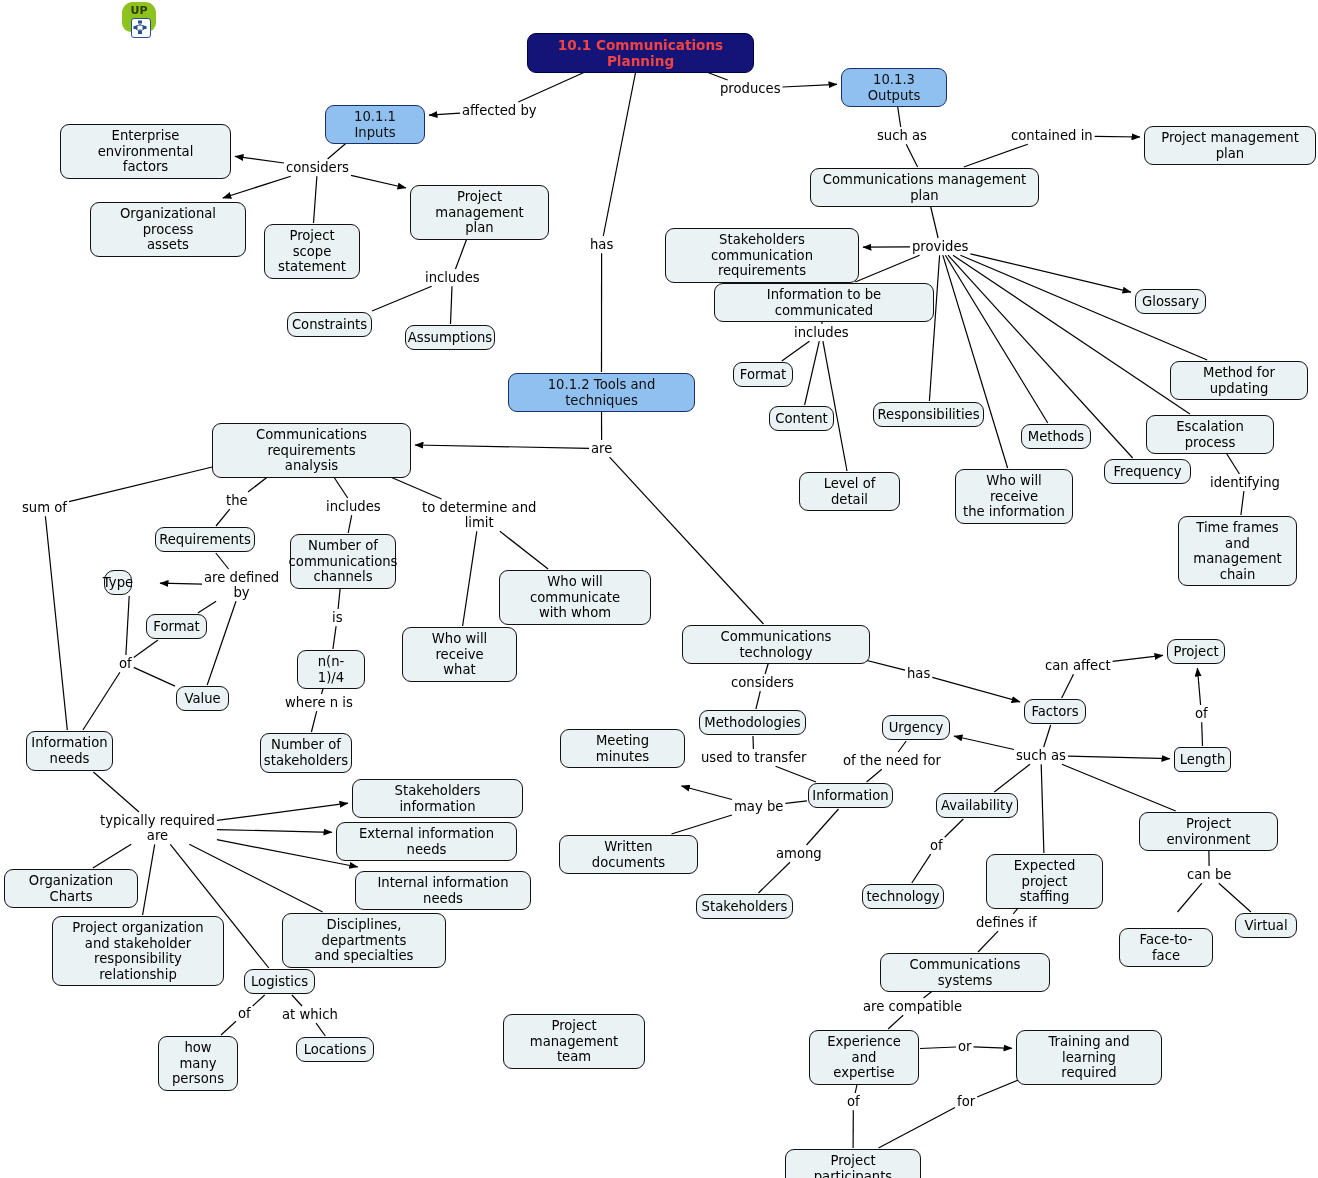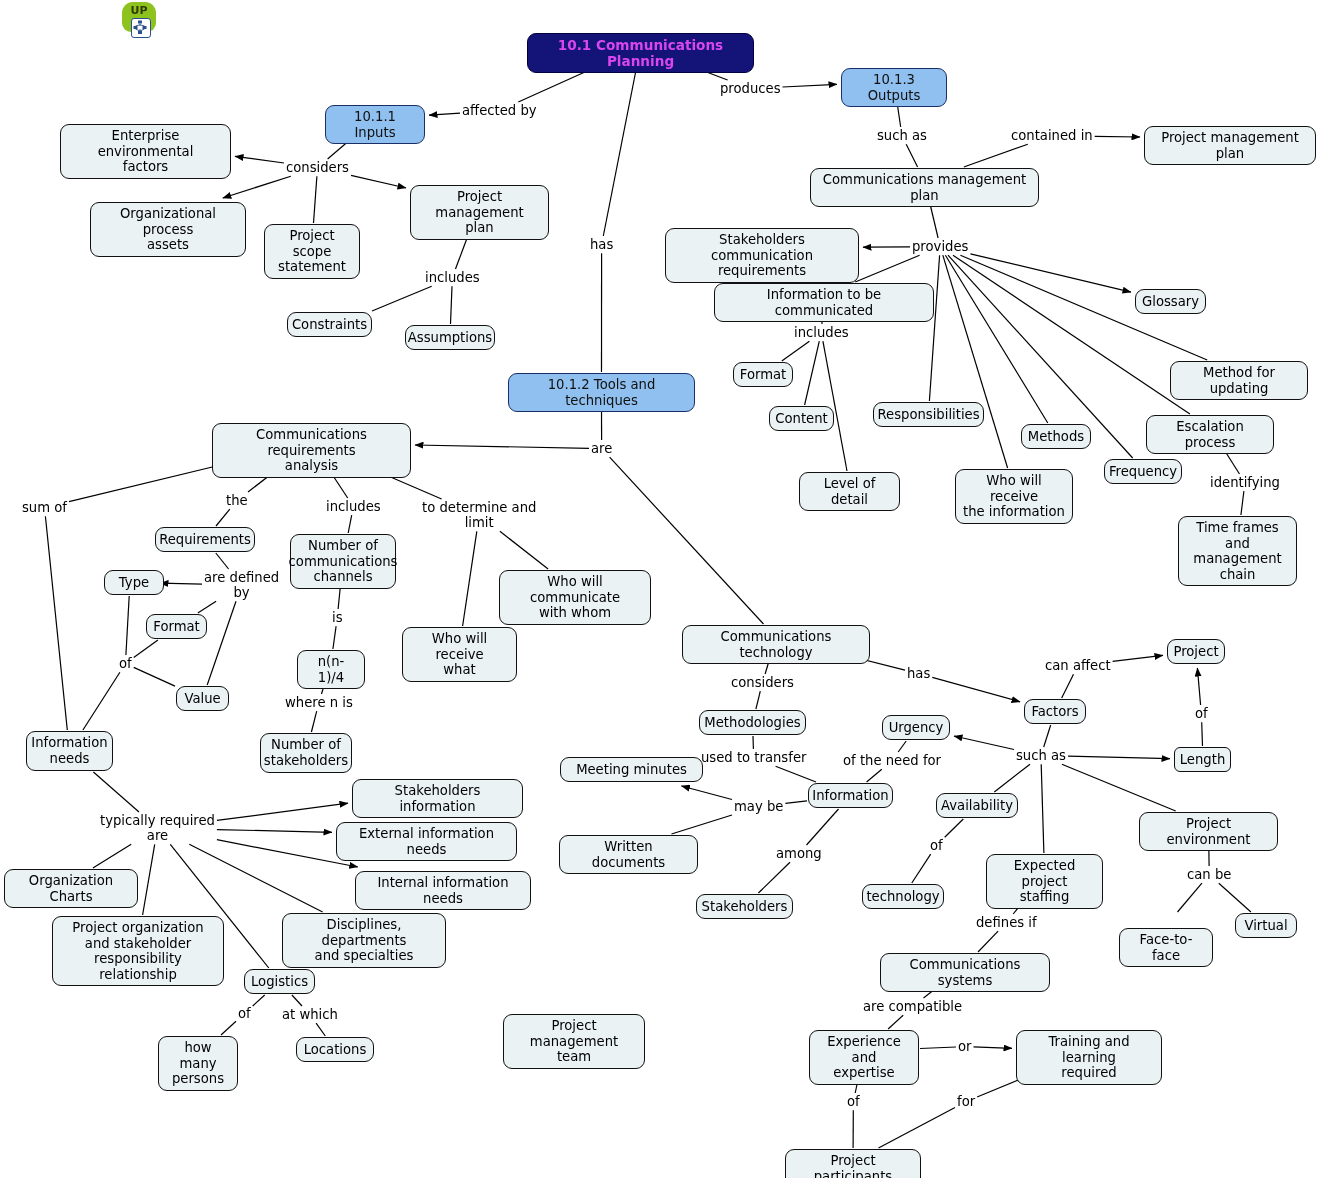--- a/index.html
+++ b/index.html
@@ -35,21 +35,21 @@
     color: #000000;
     font-size: 13.2px;
     line-height: 1.18;
     padding: 3px 7px;
     white-space: pre-line;
     z-index: 3;
   }
   .node.title {
     background: #141478;
     border: 1.5px solid #000040;
-    color: #d946ef;
+    color: #ef4444;
     font-weight: bold;
     font-size: 13.6px;
     border-radius: 9px;
   }
   .node.sect {
     background: #90c0f0;
     border: 1.5px solid #1a2f66;
     color: #101010;
     font-size: 13.2px;
   }
@@ -257,37 +257,37 @@
 requirements</div>
       <div class="node" style="left: 714px; top: 283px; width: 220px; min-height: 24px;">Information to be communicated</div>
       <div class="node" style="left: 1135px; top: 289px; width: 71px; min-height: 25px;">Glossary</div>
       <div class="node" style="left: 733px; top: 362px; width: 60px; min-height: 25px;">Format</div>
       <div class="node" style="left: 769px; top: 406px; width: 65px; min-height: 25px;">Content</div>
       <div class="node" style="left: 799px; top: 472px; width: 101px; min-height: 25px;">Level of detail</div>
       <div class="node" style="left: 873px; top: 402px; width: 111px; min-height: 25px;">Responsibilities</div>
       <div class="node" style="left: 955px; top: 469px; width: 118px; min-height: 40px;">Who will receive
 the information</div>
       <div class="node" style="left: 1021px; top: 424px; width: 70px; min-height: 25px;">Methods</div>
-      <div class="node" style="left: 1104px; top: 459px; width: 78px; min-height: 25px;">Frequency</div>
+      <div class="node" style="left: 1104px; top: 459px; width: 87px; min-height: 25px;">Frequency</div>
       <div class="node" style="left: 1146px; top: 415px; width: 128px; min-height: 25px;">Escalation process</div>
       <div class="node" style="left: 1170px; top: 361px; width: 138px; min-height: 25px;">Method for updating</div>
       <div class="node" style="left: 1178px; top: 516px; width: 119px; min-height: 52px;">Time frames
 and management
 chain</div>
       <div class="node" style="left: 212px; top: 423px; width: 199px; min-height: 40px;">Communications requirements
 analysis</div>
       <div class="node" style="left: 155px; top: 527px; width: 100px; min-height: 25px;">Requirements</div>
       <div class="node" style="left: 290px; top: 534px; width: 106px; min-height: 52px;">Number of
 communications
 channels</div>
       <div class="node" style="left: 499px; top: 570px; width: 152px; min-height: 40px;">Who will communicate
 with whom</div>
       <div class="node" style="left: 402px; top: 627px; width: 115px; min-height: 40px;">Who will receive
 what</div>
-      <div class="node" style="left: 104px; top: 570px; width: 60px; min-height: 25px;">Type</div>
+      <div class="node" style="left: 104px; top: 570px; width: 28px; min-height: 25px; border-radius: 10px;">Type</div>
       <div class="node" style="left: 146px; top: 614px; width: 61px; min-height: 25px;">Format</div>
       <div class="node" style="left: 176px; top: 686px; width: 53px; min-height: 25px;">Value</div>
       <div class="node" style="left: 297px; top: 650px; width: 68px; min-height: 25px;">n(n-1)/4</div>
       <div class="node" style="left: 260px; top: 733px; width: 92px; min-height: 40px;">Number of
 stakeholders</div>
       <div class="node" style="left: 26px; top: 731px; width: 87px; min-height: 40px;">Information
 needs</div>
       <div class="node" style="left: 352px; top: 779px; width: 171px; min-height: 25px;">Stakeholders information</div>
       <div class="node" style="left: 336px; top: 822px; width: 181px; min-height: 25px;">External information needs</div>
       <div class="node" style="left: 355px; top: 871px; width: 176px; min-height: 25px;">Internal information needs</div>
@@ -298,21 +298,21 @@
       <div class="node" style="left: 282px; top: 913px; width: 164px; min-height: 40px;">Disciplines, departments
 and specialties</div>
       <div class="node" style="left: 244px; top: 969px; width: 71px; min-height: 25px;">Logistics</div>
       <div class="node" style="left: 158px; top: 1036px; width: 80px; min-height: 40px;">how many
 persons</div>
       <div class="node" style="left: 296px; top: 1037px; width: 78px; min-height: 25px;">Locations</div>
       <div class="node" style="left: 503px; top: 1014px; width: 142px; min-height: 40px;">Project management
 team</div>
       <div class="node" style="left: 682px; top: 625px; width: 188px; min-height: 25px;">Communications technology</div>
       <div class="node" style="left: 699px; top: 710px; width: 107px; min-height: 25px;">Methodologies</div>
-      <div class="node" style="left: 560px; top: 757px; width: 143px; min-height: 25px;">Meeting minutes</div>
+      <div class="node" style="left: 560px; top: 729px; width: 125px; min-height: 25px;">Meeting minutes</div>
       <div class="node" style="left: 559px; top: 835px; width: 139px; min-height: 25px;">Written documents</div>
       <div class="node" style="left: 808px; top: 783px; width: 85px; min-height: 25px;">Information</div>
       <div class="node" style="left: 696px; top: 894px; width: 97px; min-height: 25px;">Stakeholders</div>
       <div class="node" style="left: 882px; top: 715px; width: 68px; min-height: 25px;">Urgency</div>
       <div class="node" style="left: 936px; top: 793px; width: 82px; min-height: 25px;">Availability</div>
       <div class="node" style="left: 862px; top: 884px; width: 82px; min-height: 25px;">technology</div>
       <div class="node" style="left: 1024px; top: 699px; width: 62px; min-height: 25px;">Factors</div>
       <div class="node" style="left: 1167px; top: 639px; width: 58px; min-height: 25px;">Project</div>
       <div class="node" style="left: 1174px; top: 747px; width: 57px; min-height: 25px; border-radius: 6px;">Length</div>
       <div class="node" style="left: 1139px; top: 812px; width: 139px; min-height: 25px;">Project environment</div>

